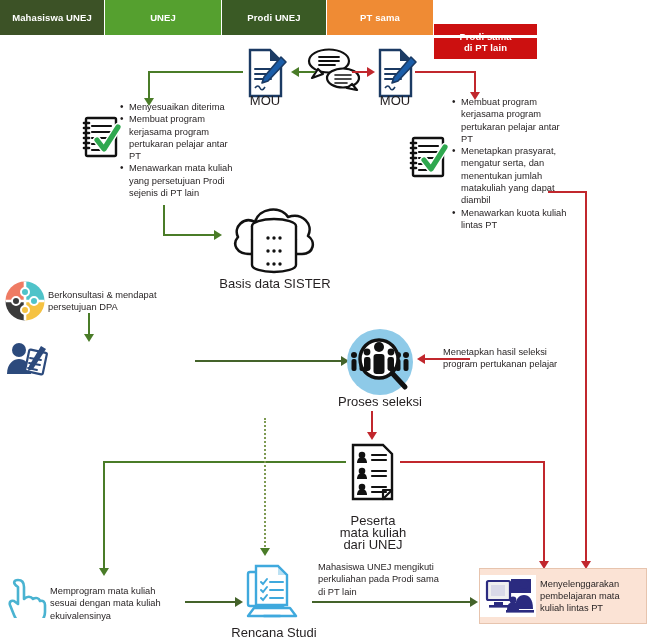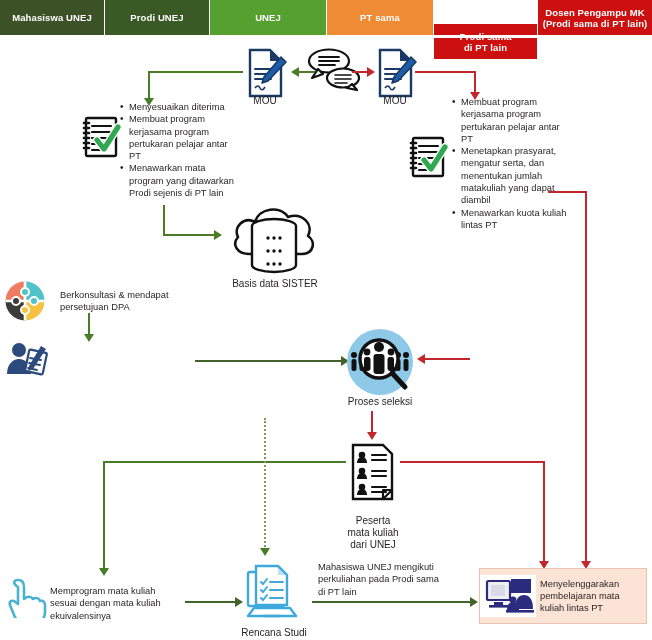--- a/index.html
+++ b/index.html
@@ -21,21 +21,21 @@
   .lane.l1{width:105px;background:#3c5226;}
   .lane.l2{width:105px;background:#3a5a25;}
   .lane.l3{width:117px;background:#55a02f;}
   .lane.l4{width:107px;background:#ef8b34;}
   .lane.l5{width:104px;background:#cc1010;margin-top:24px;}
   .lane.l6{width:114px;background:#cc1010;border-right:none;}
   .lane-underline{position:absolute;left:0;top:35px;width:652px;height:3px;background:#fff;}
 
   
   .txt{position:absolute;font-size:9.3px;line-height:12.3px;color:#231f20;}
-  .cap{position:absolute;font-size:10px;line-height:12px;text-align:center;color:#231f20;}
+  .cap{position:absolute;font-size:13px;line-height:12px;text-align:center;color:#231f20;}
   ul.blist{margin:0;padding:0 0 0 9px;list-style:none;}
   ul.blist li{position:relative;margin:0 0 0 0;padding:0 0 0 0;}
   ul.blist li:before{content:"\2022";position:absolute;left:-9px;top:0;font-size:10px;}
 
   
   .ln{position:absolute;}
   .hline{height:1.6px;}
   .vline{width:1.6px;}
   .g{background:#4a7c28;}
   .r{background:#c1272d;}
@@ -68,34 +68,31 @@
 </style>
 </head>
 <body>
 
 <div id="stage">
 
   <div class="lane-bar">
     <div class="lane l1">
         <span>Mahasiswa UNEJ</span>
       </div>
+    <div class="lane l3">
+        <span>UNEJ</span>
+      </div>
     <div class="lane l2">
         <span>Prodi UNEJ</span>
-      </div>
-    <div class="lane l3">
-        <span>UNEJ</span>
       </div>
     <div class="lane l4">
         <span>PT sama</span>
       </div>
     <div class="lane l5">
         <span class="ml">Prodi sama<br>di PT lain</span>
-      </div>
-    <div class="lane l6">
-        <span class="ml">Dosen Pengampu MK<br>(Prodi sama di PT lain)</span>
       </div>
   </div>
   <div class="lane-underline"></div>
 
   <div class="ico" style="left:240px;top:47px;">
     <svg width="50" height="52" viewBox="0 0 50 52">
       <path d="M10 3 h20 l11 11 v35 h-31 z" fill="#ffffff" stroke="#1b3a63" stroke-width="2.4"></path>
       <path d="M30 3 v11 h11 z" fill="#1b3a63"></path>
       <g stroke="#1b3a63" stroke-width="2" stroke-linecap="round">
         <line x1="15" y1="22" x2="34" y2="22"></line>
@@ -175,21 +172,21 @@
         <line x1="14" y1="37" x2="27" y2="37"></line>
       </g>
       <path d="M19 27 l7 9 l14 -22" fill="none" stroke="#fff" stroke-width="8" stroke-linecap="round" stroke-linejoin="round"></path>
       <path d="M19 27 l7 9 l14 -22" fill="none" stroke="#2fa84f" stroke-width="5.2" stroke-linecap="round" stroke-linejoin="round"></path>
     </svg>
   </div>
   <div class="txt" style="left:120px;top:101px;width:115px;">
     <ul class="blist">
       <li>Menyesuaikan diterima</li>
       <li>Membuat program kerjasama program pertukaran pelajar antar PT</li>
-      <li>Menawarkan mata program yang ditawarkan Prodi sejenis di PT lain</li>
+      <li>Menawarkan mata kuliah yang persetujuan Prodi sejenis di PT lain</li>
     </ul>
   </div>
 
   <div class="ico" style="left:405px;top:133px;">
     <svg width="44" height="48" viewBox="0 0 44 48">
       <rect x="8" y="5" width="30" height="38" rx="1.5" fill="#fff" stroke="#111" stroke-width="2.4"></rect>
       <g stroke="#111" stroke-width="2.6" stroke-linecap="round">
         <line x1="6" y1="10" x2="11" y2="10"></line>
         <line x1="6" y1="15" x2="11" y2="15"></line>
         <line x1="6" y1="20" x2="11" y2="20"></line>
@@ -263,21 +260,21 @@
           <line x1="20" y1="0" x2="20" y2="40"></line>
           <line x1="0" y1="20" x2="40" y2="20"></line>
         </g>
         <circle cx="20" cy="11" r="4" fill="#4fc3c9" stroke="#fff" stroke-width="2"></circle>
         <circle cx="11" cy="20" r="4" fill="#3b3b3b" stroke="#fff" stroke-width="2"></circle>
         <circle cx="29" cy="20" r="4" fill="#4fc3c9" stroke="#fff" stroke-width="2"></circle>
         <circle cx="20" cy="29" r="4" fill="#f5c242" stroke="#fff" stroke-width="2"></circle>
       </g>
     </svg>
   </div>
-  <div class="txt" style="left:48px;top:289px;width:150px;margin-left:12px;">Berkonsultasi &amp; mendapat persetujuan DPA</div>
+  <div class="txt" style="left:48px;top:289px;width:150px;">Berkonsultasi &amp; mendapat persetujuan DPA</div>
 
   <div class="ln vline g" style="left:88px;top:313px;height:22px;"></div>
   <div class="arrow ar-down g" style="left:84px;top:334px;"></div>
 
   <div class="ico" style="left:5px;top:340px;">
     <svg width="44" height="42" viewBox="0 0 44 42">
       <circle cx="14" cy="10" r="7" fill="#2c4a7c"></circle>
       <path d="M2 34 C2 23 9 19 14 19 C19 19 26 23 26 34 Z" fill="#2c4a7c"></path>
       <rect x="22" y="11" width="18" height="22" rx="1.5" transform="rotate(12 31 22)" fill="#fff" stroke="#2c4a7c" stroke-width="2.2"></rect>
       <g stroke="#2c4a7c" stroke-width="1.8" stroke-linecap="round">
@@ -314,20 +311,21 @@
         <circle cx="34" cy="20" r="5"></circle>
           <rect x="28.5" y="27" width="11" height="20" rx="3"></rect>
       </g>
       <line x1="47" y1="46" x2="60" y2="60" stroke="#111" stroke-width="5" stroke-linecap="round"></line>
     </svg>
   </div>
   <div class="cap" style="left:330px;top:396px;width:100px;">Proses seleksi</div>
 
   <div class="ln hline r" style="left:425px;top:358px;width:45px;"></div>
   <div class="arrow ar-left r" style="left:417px;top:354px;"></div>
+  <div class="txt" style="left:443px;top:346px;width:118px;">Menetapkan hasil seleksi program pertukanan pelajar</div>
 
   <div class="ln vline r" style="left:371px;top:411px;height:22px;"></div>
   <div class="arrow ar-down r" style="left:367px;top:432px;"></div>
 
   <div class="ico" style="left:348px;top:443px;">
     <svg width="48" height="58" viewBox="0 0 48 58">
       <path d="M5 2 h30 l9 9 v45 h-39 z" fill="#fff" stroke="#111" stroke-width="2.4"></path>
       <path d="M35 47 h9 l-9 9 z" fill="#fff" stroke="#111" stroke-width="2.2" stroke-linejoin="round"></path>
       <g fill="#111">
         <circle cx="14" cy="12" r="3.3"></circle>

